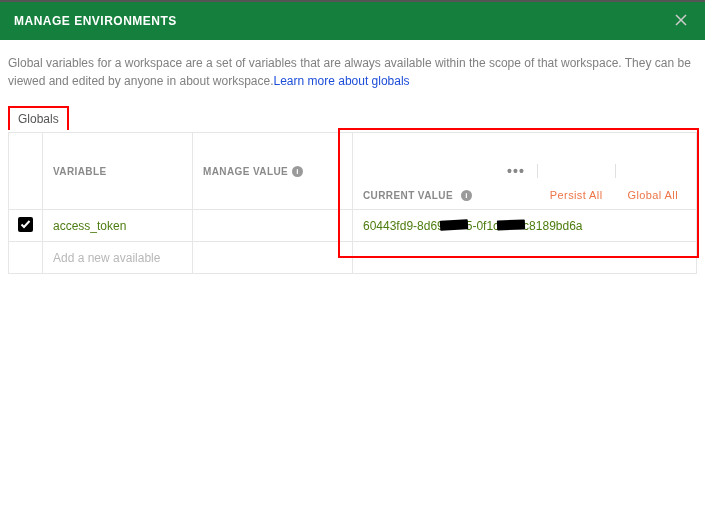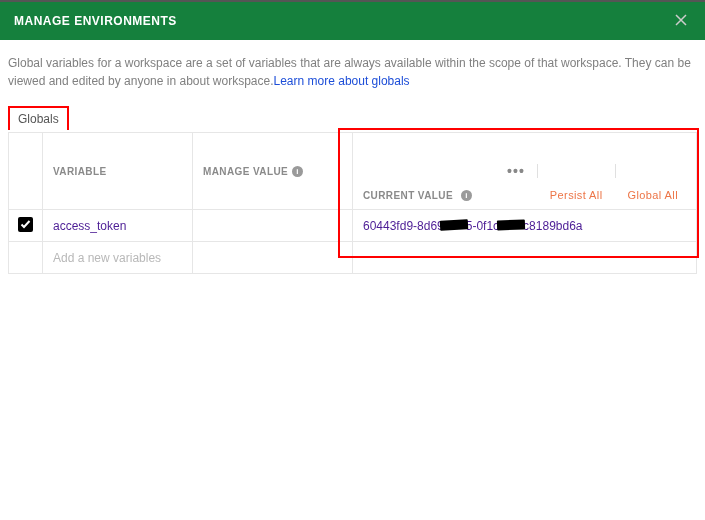--- a/index.html
+++ b/index.html
@@ -72,21 +72,21 @@
       vertical-align: middle;
       height: 32px;
       background: #fff;
     }
     th {
       color: #8a8a8a;
       font-weight: 600;
       font-size: 10px;
       letter-spacing: 0.4px;
     }
-    td { color: #4c1d95; }
+    td { color: #4d7c0f; }
     .col-chk { width: 34px; text-align: center; padding: 4px; }
     .col-var { width: 150px; }
     .col-init { width: 160px; }
     .col-cur { }
     .chk {
       display: inline-block;
       width: 15px;
       height: 15px;
       background: #000;
       border-radius: 2px;
@@ -236,21 +236,21 @@
             </span>
           </td>
           <td class="col-var">access_token</td>
           <td class="col-init"></td>
           <td class="col-cur cur-cell">
             <span>60443fd9-8d69</span><span class="redacted r1"></span><span>5-0f1c</span><span class="redacted r2"></span><span>c8189bd6a</span>
           </td>
         </tr>
         <tr>
           <td class="col-chk"></td>
-          <td class="col-var muted">Add a new variables</td>
+          <td class="col-var muted">Add a new available</td>
           <td class="col-init"></td>
           <td class="col-cur"></td>
         </tr>
       </tbody>
     </table>
 
     <div class="red-highlight hl-right"></div>
   </div>
 </div>
 

